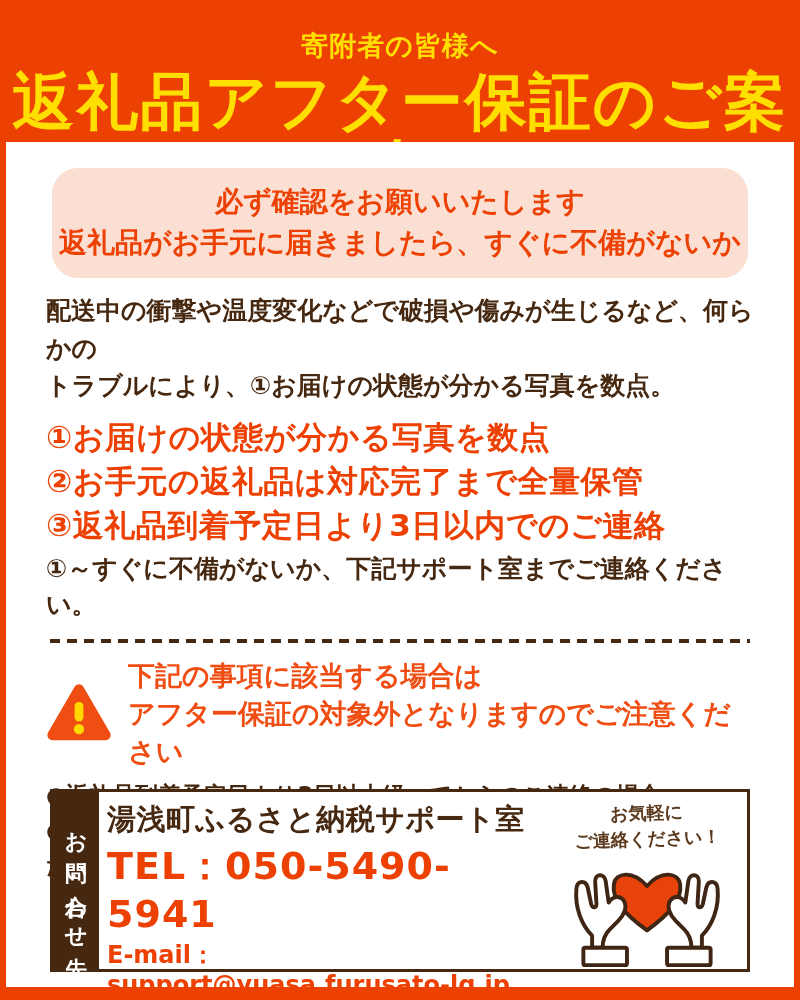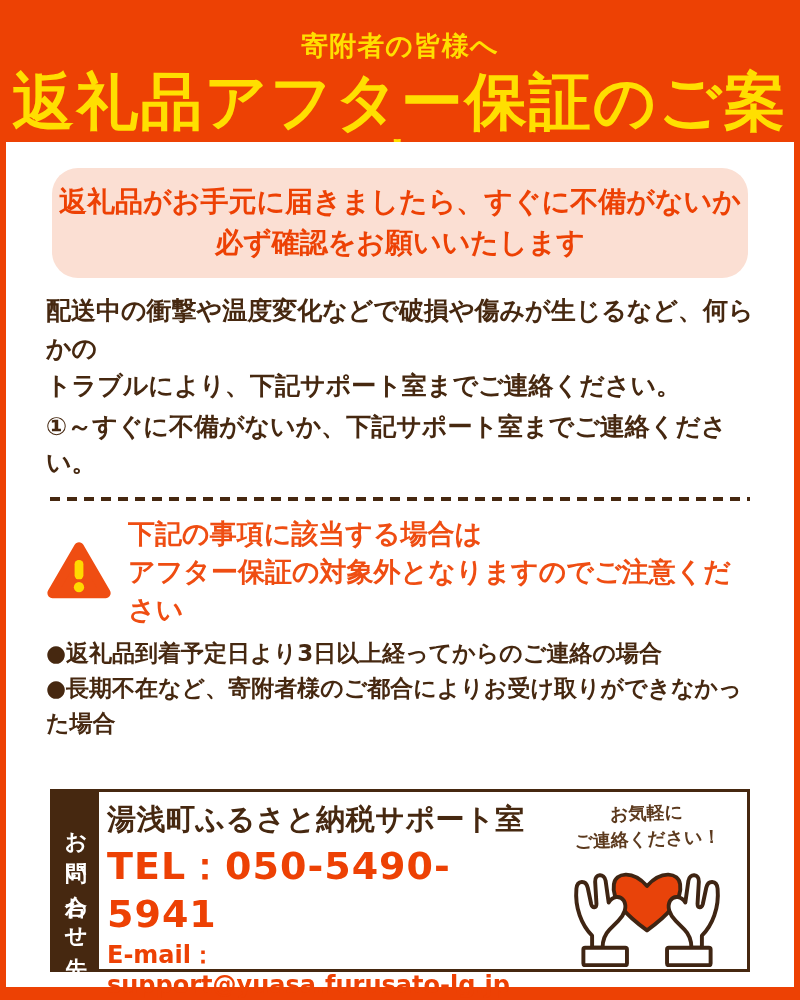--- a/index.html
+++ b/index.html
@@ -54,29 +54,34 @@
 <body>
 
 <header class="header">
   <div class="header-subtitle">寄附者の皆様へ</div>
   <div class="header-title">返礼品アフター保証のご案内</div>
 </header>
 
 <main class="panel">
 
   <section class="notice-box">
+    <div>必ず確認をお願いいたします</div>
     <div>返礼品がお手元に届きましたら、すぐに不備がないか</div>
-    <div>必ず確認をお願いいたします</div>
   </section>
 
   <section class="body-text">
     <div>配送中の衝撃や温度変化などで破損や傷みが生じるなど、何らかの</div>
-    <div>トラブルにより、下記サポート室までご連絡ください。</div>
+    <div>トラブルにより、①お届けの状態が分かる写真を数点。</div>
   </section>
 
+  <section class="steps">
+    <div>①お届けの状態が分かる写真を数点</div>
+    <div>②お手元の返礼品は対応完了まで全量保管</div>
+    <div>③返礼品到着予定日より3日以内でのご連絡</div>
+  </section>
 
   <div class="steps-note">①～すぐに不備がないか、下記サポート室までご連絡ください。</div>
 
   <div class="dashed-divider"></div>
 
   <section class="warning">
     <div class="warning-icon-wrap">
       <svg viewBox="0 0 72 72" width="66" height="66" aria-hidden="true">
         <path d="M36 9 L65 59 L7 59 Z" fill="#EF4D12" stroke="#EF4D12" stroke-width="11" stroke-linejoin="round"></path>
         <rect x="31.2" y="23" width="9.6" height="21" rx="4.5" fill="#FFD900"></rect>

